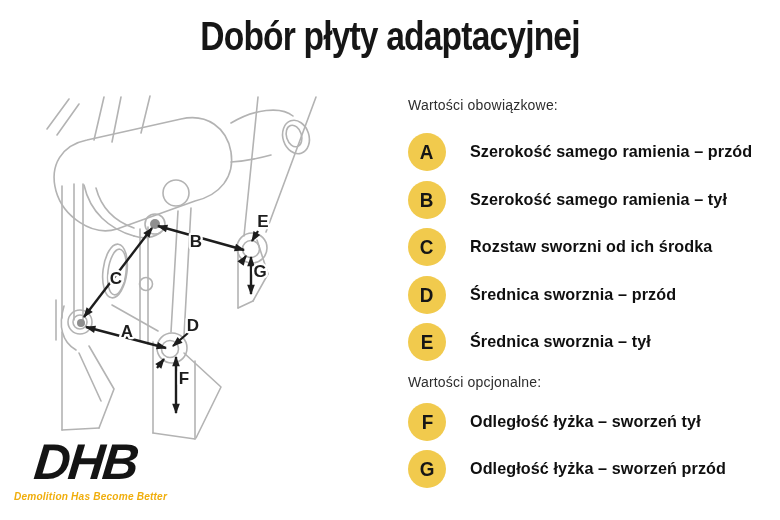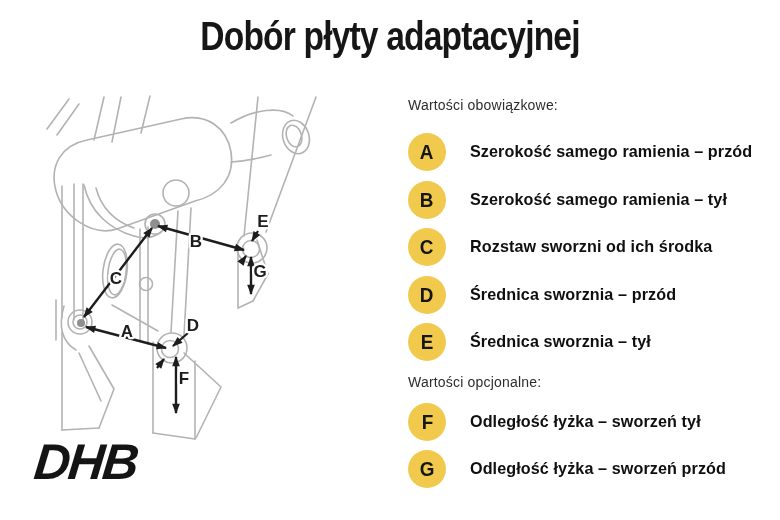--- a/index.html
+++ b/index.html
@@ -210,13 +210,14 @@
   <div class="legend-item">
     <div class="badge" style="background: rgb(241, 202, 77);">
         <span>G</span>
       </div>
     <span class="label">Odległość łyżka – sworzeń przód</span>
   </div>
 </div>
 
 <div class="logo">
   <div class="logo-name">DHB</div>
+  <div><span class="logo-tagline" style="color: rgb(240, 174, 13);">Demolition Has Become Better</span></div>
 </div>
 
 </body></html>

